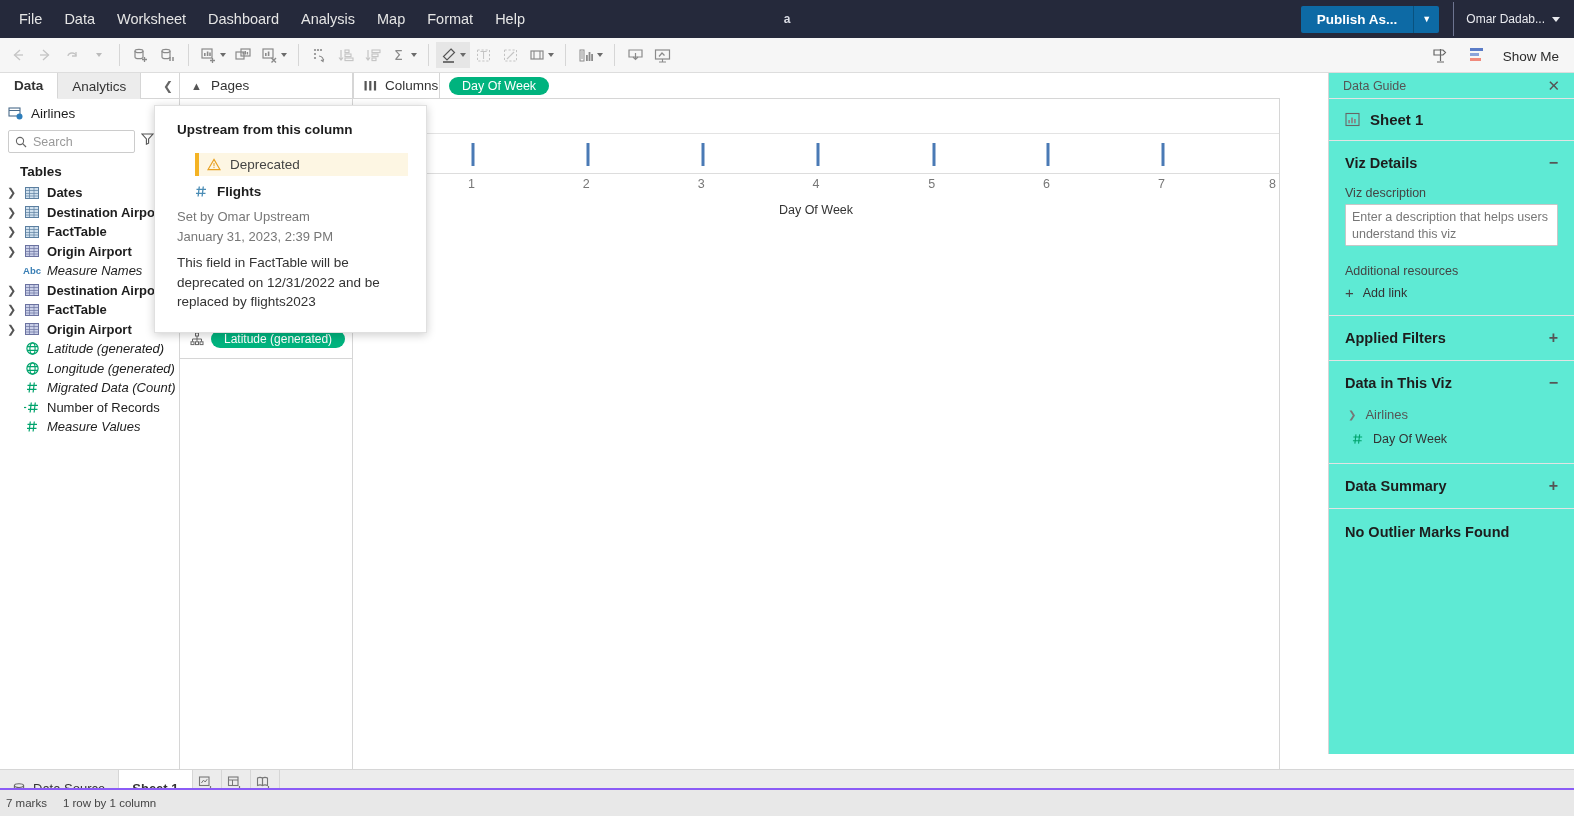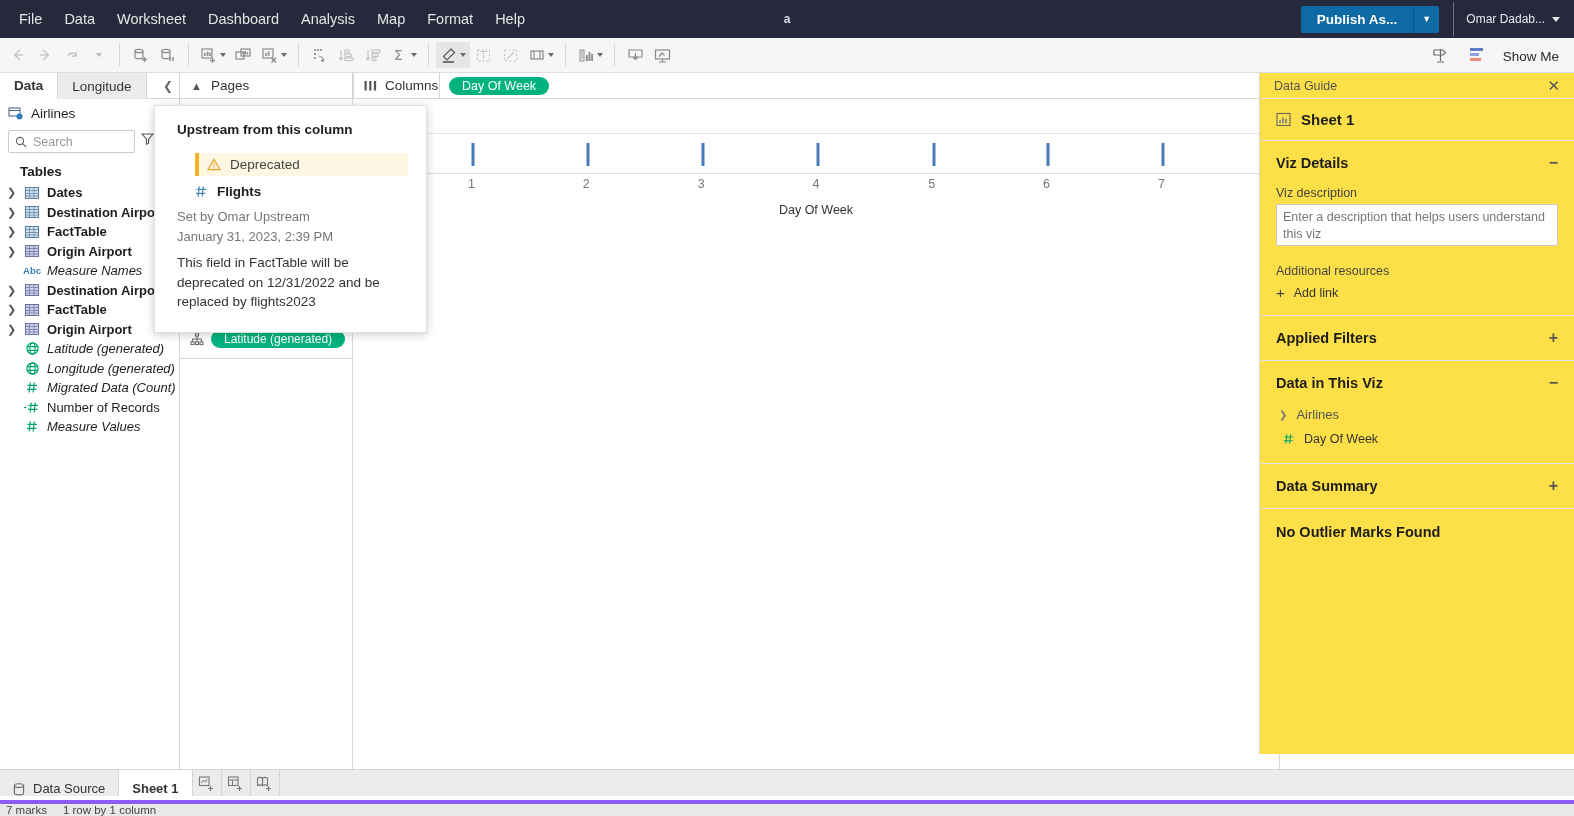--- a/index.html
+++ b/index.html
@@ -198,22 +198,22 @@
     position: absolute; top: 42px; transform: translateX(-50%);
     font-size: 12.5px; color: #777;
   }
   .axis-title {
     position: absolute; top: 68px; left: 0; right: 0; text-align: center;
     font-size: 12.5px; color: #333;
   }
 
   
   .rightpane {
-    position: absolute; right: 0; top: 73px; width: 315px; bottom: 62px;
-    background: #fde047; border-left: 1px solid #d6d6d6;
+    position: absolute; right: 0; top: 73px; width: 246px; bottom: 62px;
+    background: #5eead4; border-left: 1px solid #d6d6d6;
   }
   .dg-hdr {
     height: 26px; display: flex; align-items: center; padding: 0 14px;
     font-size: 12.5px; color: #555; border-bottom: 1px solid #e3e3e3;
   }
   .dg-close { margin-left: auto; cursor: pointer; font-size: 15px; color: #555; }
   .dg-sheet {
     display: flex; align-items: center; gap: 10px; padding: 12px 16px;
     font-size: 15px; font-weight: 700; color: #1d1d1d; border-bottom: 1px solid #e3e3e3;
   }
@@ -273,22 +273,22 @@
   .sb-item {
     display: flex; align-items: flex-end; gap: 8px; padding: 0 13px;
     font-size: 13px; color: #333; border-right: 1px solid #d6d6d6; cursor: pointer;
   }
   .sb-item.sel { background: #fff; font-weight: 700; }
   .sb-icon-btn {
     width: 29px; display: flex; align-items: center; justify-content: center;
     border-right: 1px solid #d6d6d6; cursor: pointer; color: #666;
   }
   .statusbar {
-    position: absolute; left: 0; bottom: 0; width: 1574px; height: 16px;
-    background: #e8e8e8; border-top: 4px solid #8b5cf6;
+    position: absolute; left: 0; bottom: 0; width: 1574px; height: 28px;
+    background: #e8e8e8; border-top: 2px solid #8b5cf6;
     display: flex; align-items: center; gap: 16px; padding-left: 6px;
     font-size: 11.5px; color: #444;
   }
 
   svg { display: block; }
   .gicon { color: #00a36c; }
 </style>
 </head>
 <body>
 
@@ -485,21 +485,21 @@
             </svg>
         </span>
         <span>Show Me</span>
       </div>
     </div>
   </div>
 
   <div class="leftpane">
     <div class="pane-tabs">
       <div class="pane-tab sel">Data</div>
-      <div class="pane-tab">Longitude</div>
+      <div class="pane-tab">Analytics</div>
       <div class="pane-collapse">❮</div>
     </div>
 
     <div class="ds-row">
       <span>
         <svg width="15" height="15" viewBox="0 0 15 15">
             <rect x="1" y="2" width="11" height="8" fill="none" stroke="#4a6b8a" stroke-width="1.1"></rect>
             <path d="M1 4.5 h11" stroke="#4a6b8a" stroke-width="1"></path>
             <circle cx="11.5" cy="10.5" r="3" fill="#2e7ebb"></circle>
           </svg>

